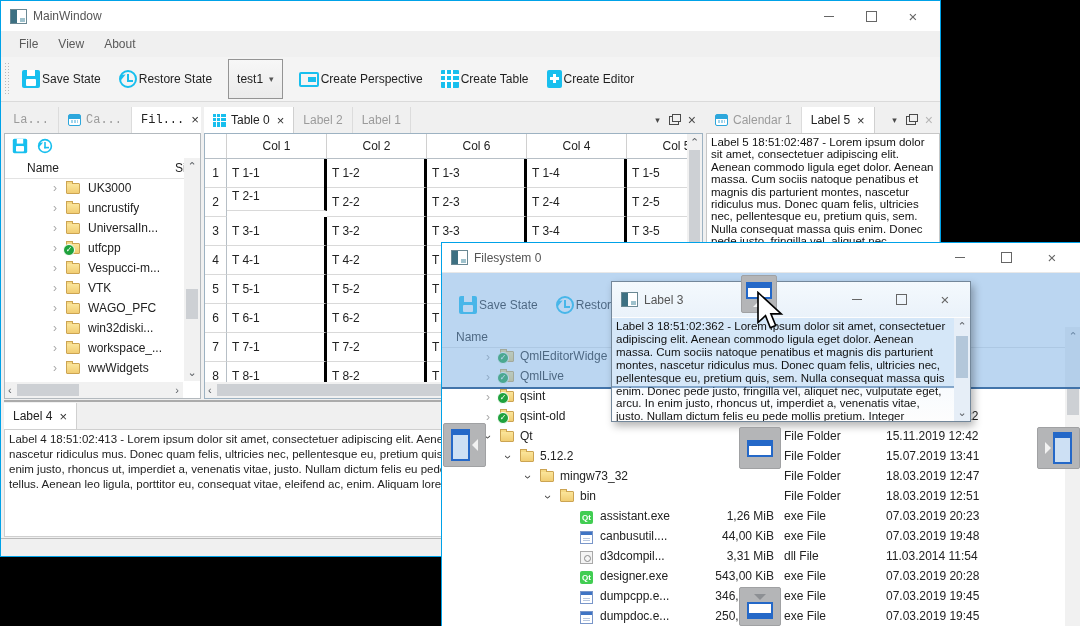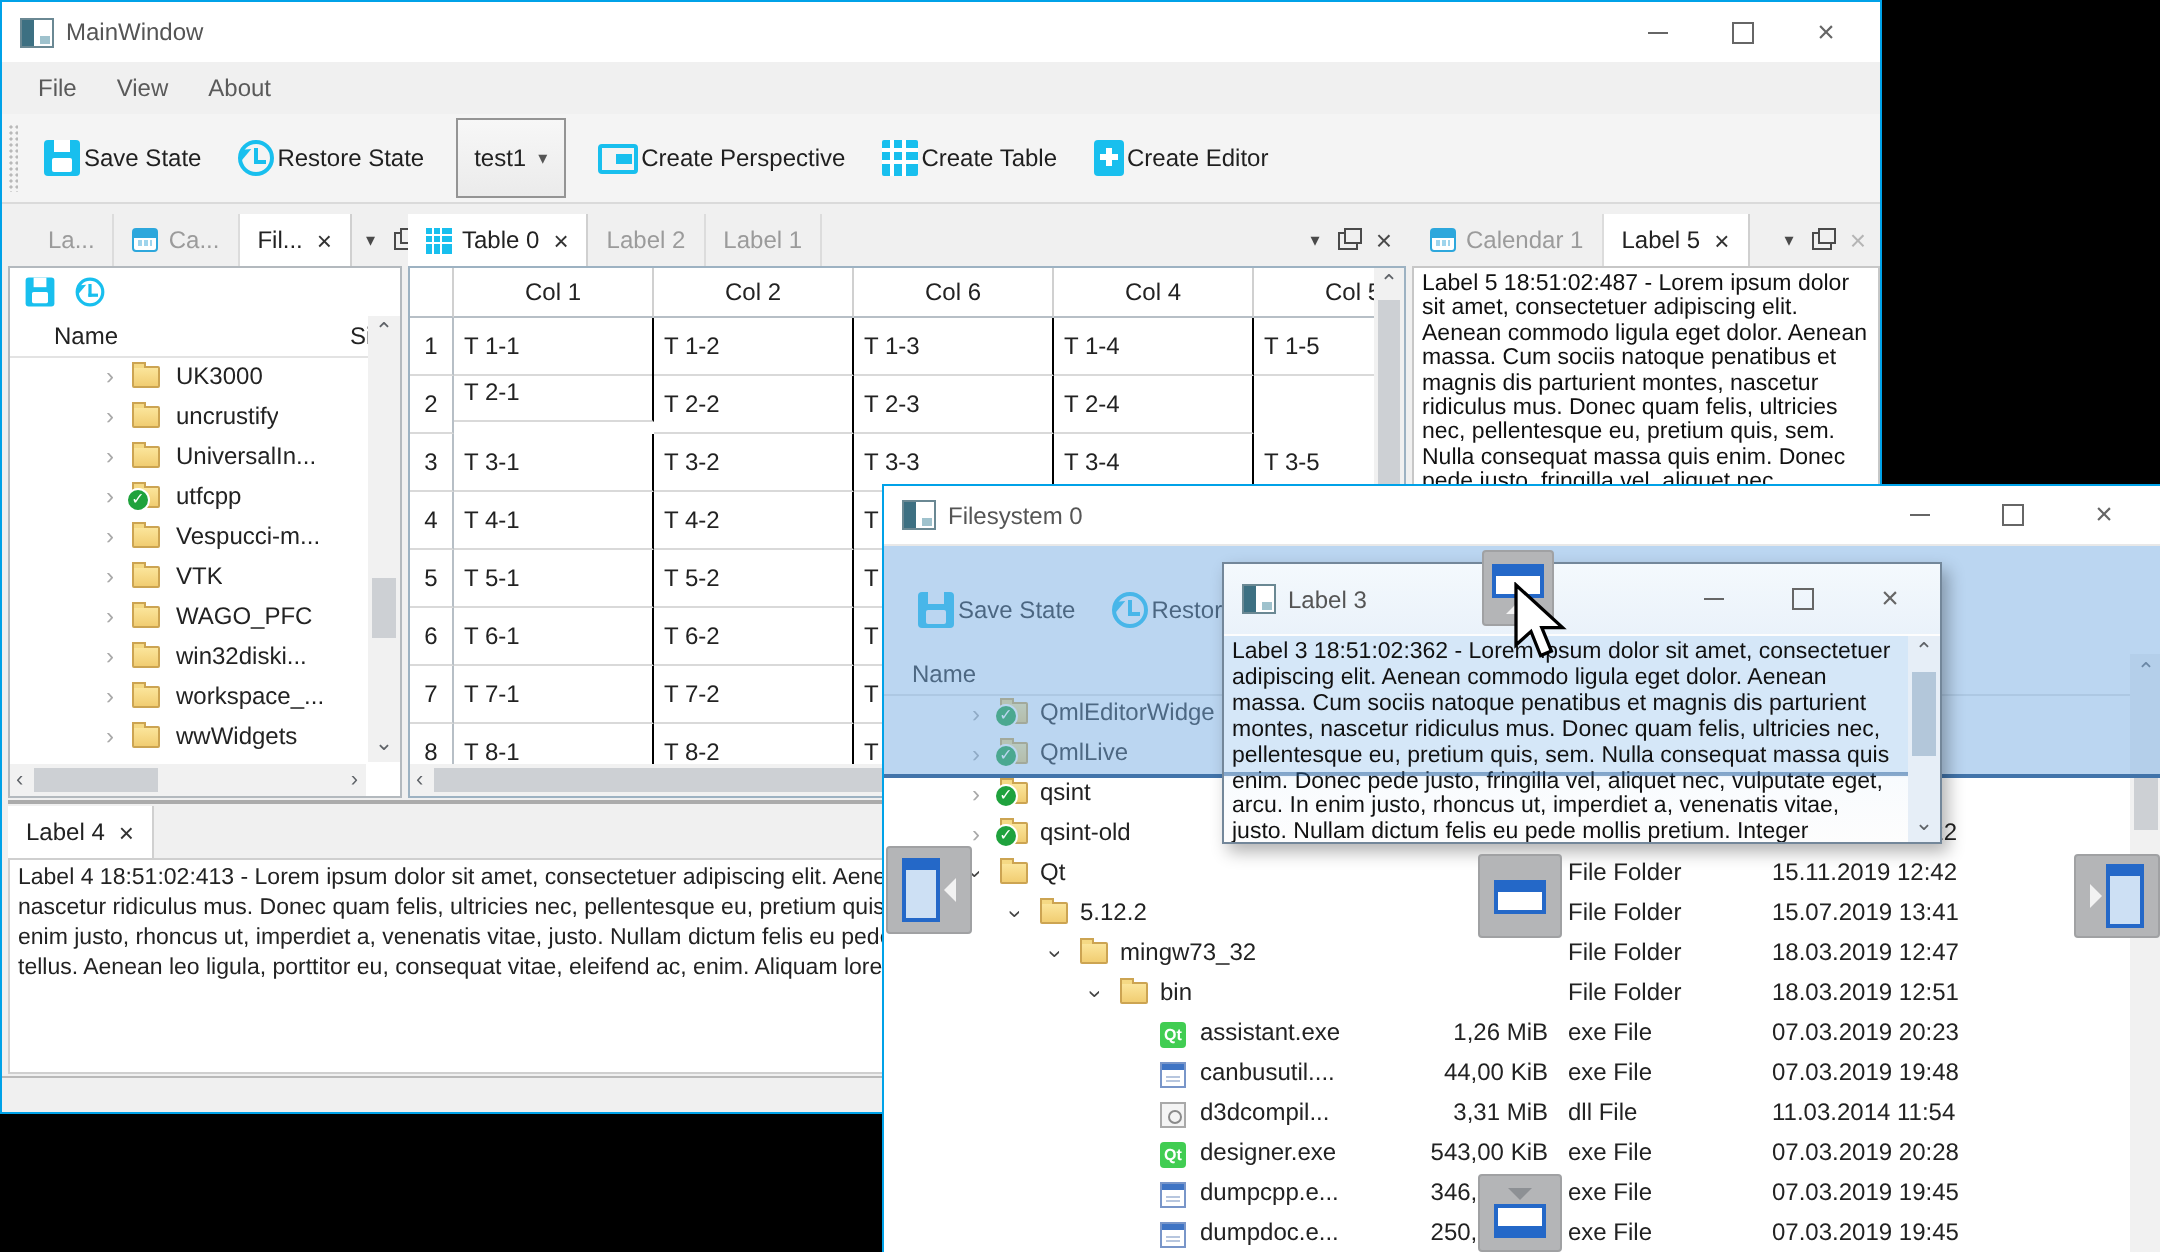--- a/index.html
+++ b/index.html
@@ -84,21 +84,21 @@
 
   
   .sb{position:absolute;background:#f1f1f1;}
   .sb-thumb{position:absolute;background:#cdd0d4;}
   .sa{position:absolute;color:#5f6368;font-size:11px;line-height:11px;text-align:center;width:100%;}
   .sa.h{width:auto;height:100%;display:flex;align-items:center;}
 
   
   .tbl-colhead{position:absolute;top:0;height:25px;border-right:1px solid #d0d0d0;border-bottom:1px solid #b7bfc6;text-align:center;line-height:25px;background:#fff;box-sizing:border-box;}
   .tbl-rownum{position:absolute;left:0;width:22px;border-right:1px solid #b7bfc6;border-bottom:1px solid #d9d9d9;background:#fff;text-align:center;box-sizing:border-box;}
-  .tbl-cell{position:absolute;border-right:1px solid #000000;border-bottom:1px solid #d9d9d9;padding-left:5px;box-sizing:border-box;display:flex;align-items:center;}
+  .tbl-cell{position:absolute;border-right:3px solid #000000;border-bottom:1px solid #d9d9d9;padding-left:5px;box-sizing:border-box;display:flex;align-items:center;}
 
   
   .lorem{font-size:11.5px;line-height:12.4px;color:#111;padding:2px 4px;}
   .l4line{font-size:11.5px;line-height:15px;white-space:nowrap;overflow:hidden;}
 
   
   .fs-row{position:relative;height:20px;}
   .fs-row .chev{position:absolute;top:3px;}
   .fs-row .folder, .fs-row .fico{position:absolute;top:4px;}
   .fs-name{position:absolute;top:2px;white-space:nowrap;}
@@ -192,21 +192,21 @@
       <span class="tb-btn">
         <span class="i-table"></span>
         <span class="lbl">Create Table</span>
       </span>
       <span class="tb-btn">
         <span class="i-editor"></span>
         <span class="lbl">Create Editor</span>
       </span>
     </div>
 
-    <div class="tabbar" id="left-tabbar" style="left:14px;top:106px;width:197px;">
+    <div class="tabbar" id="left-tabbar" style="left:3px;top:106px;width:197px;font-family:Liberation Mono, monospace;">
       <div class="tab">
           <span class="tab-label">La...</span>
         </div>
         <div class="tab">
           <span class="ico-cal"></span>
           <span class="tab-label">Ca...</span>
         </div>
         <div class="tab active">
           <span class="tab-label">Fil...</span>
           <span class="tab-close">×</span>
@@ -325,20 +325,21 @@
           <div class="tbl-cell" style="left: 22px; top: 25px; width: 100px; height: 29px;">T 1-1</div>
           <div class="tbl-cell" style="left: 122px; top: 25px; width: 100px; height: 29px;">T 1-2</div>
           <div class="tbl-cell" style="left: 222px; top: 25px; width: 100px; height: 29px;">T 1-3</div>
           <div class="tbl-cell" style="left: 322px; top: 25px; width: 100px; height: 29px;">T 1-4</div>
           <div class="tbl-cell" style="left: 422px; top: 25px; width: 100px; height: 29px;">T 1-5</div>
           <div class="tbl-rownum" style="top: 54px; height: 29px; line-height: 29px;">2</div>
           <div class="tbl-cell" style="left: 22px; top: 48px; width: 100px; height: 29px;">T 2-1</div>
           <div class="tbl-cell" style="left: 122px; top: 54px; width: 100px; height: 29px;">T 2-2</div>
           <div class="tbl-cell" style="left: 222px; top: 54px; width: 100px; height: 29px;">T 2-3</div>
           <div class="tbl-cell" style="left: 322px; top: 54px; width: 100px; height: 29px;">T 2-4</div>
+          <div class="tbl-cell" style="left: 422px; top: 54px; width: 100px; height: 29px;">T 2-5</div>
           <div class="tbl-rownum" style="top: 83px; height: 29px; line-height: 29px;">3</div>
           <div class="tbl-cell" style="left: 22px; top: 83px; width: 100px; height: 29px;">T 3-1</div>
           <div class="tbl-cell" style="left: 122px; top: 83px; width: 100px; height: 29px;">T 3-2</div>
           <div class="tbl-cell" style="left: 222px; top: 83px; width: 100px; height: 29px;">T 3-3</div>
           <div class="tbl-cell" style="left: 322px; top: 83px; width: 100px; height: 29px;">T 3-4</div>
           <div class="tbl-cell" style="left: 422px; top: 83px; width: 100px; height: 29px;">T 3-5</div>
           <div class="tbl-rownum" style="top: 112px; height: 29px; line-height: 29px;">4</div>
           <div class="tbl-cell" style="left: 22px; top: 112px; width: 100px; height: 29px;">T 4-1</div>
           <div class="tbl-cell" style="left: 122px; top: 112px; width: 100px; height: 29px;">T 4-2</div>
           <div class="tbl-cell" style="left: 222px; top: 112px; width: 100px; height: 29px;">T 4-3</div>

